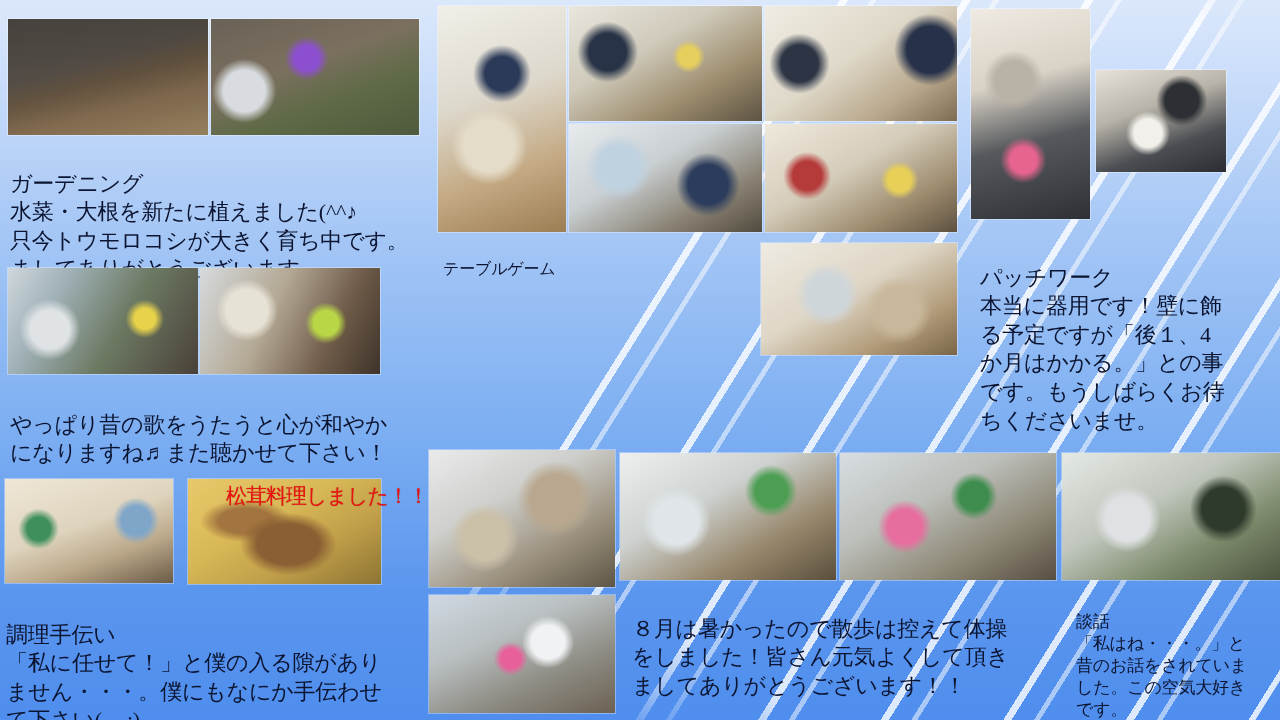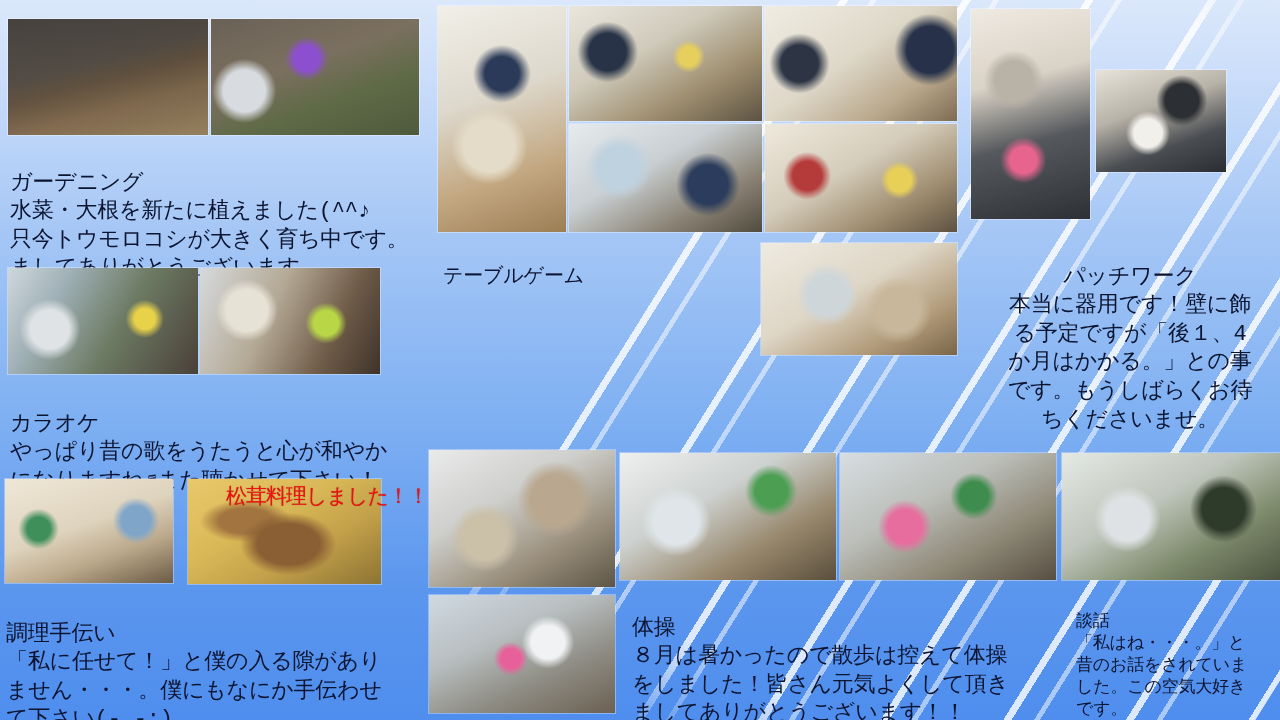--- a/index.html
+++ b/index.html
@@ -29,21 +29,21 @@
   .photo{
     position:absolute;overflow:hidden;background:#9aa7b2;
     box-shadow:0 0 0 1px rgba(255,255,255,.35);
   }
   .photo .ph{
     width:100%;height:100%;display:block;
     background-repeat:no-repeat;background-size:cover;
   }
   .cap{
     position:absolute;color:#0b1430;white-space:pre-line;
-    font-family:Liberation Mono, monospace;
+    font-family:Liberation Serif, serif;
     line-height:1.30;letter-spacing:-0.2px;
   }
   .cap .title{display:block;}
   .overlay-text{
     position:absolute;color:#ee1111;font-weight:normal;
     font-family:"DejaVu Sans","Liberation Sans",sans-serif;
     letter-spacing:-1px;white-space:nowrap;
     text-shadow:0 0 1px rgba(120,0,0,.5);
   }
 
@@ -146,21 +146,21 @@
 ましてありがとうございます。</span>
   </div>
 
   <div class="photo" style="left:8px;top:268px;width:190px;height:106px;">
     <span class="ph t-karaoke1"></span>
   </div>
   <div class="photo" style="left:200px;top:268px;width:180px;height:106px;">
     <span class="ph t-karaoke2"></span>
   </div>
   <div class="cap" style="left:10px;top:382px;width:430px;font-size:22px;">
-    <span class="title">カラオケ</span><span>やっぱり昔の歌をうたうと心が和やか
+    <span>やっぱり昔の歌をうたうと心が和やか
 になりますね♬また聴かせて下さい！</span>
   </div>
 
   <div class="photo" style="left:5px;top:479px;width:168px;height:104px;">
     <span class="ph t-cook1"></span>
   </div>
   <div class="photo" style="left:188px;top:479px;width:193px;height:105px;">
     <span class="ph t-matsutake"></span>
   </div>
   <div class="overlay-text" style="left:226px;top:482px;font-size:21px;">松茸料理しました！！</div>
@@ -181,52 +181,52 @@
   </div>
   <div class="photo" style="left:569px;top:124px;width:193px;height:108px;">
     <span class="ph t-table4"></span>
   </div>
   <div class="photo" style="left:765px;top:124px;width:192px;height:108px;">
     <span class="ph t-table5"></span>
   </div>
   <div class="photo" style="left:761px;top:243px;width:196px;height:112px;">
     <span class="ph t-table6"></span>
   </div>
-  <div class="cap" style="left:443px;top:238px;width:305px;font-size:20px;">
+  <div class="cap" style="left:443px;top:238px;width:305px;font-size:16px;">
     <span class="title">テーブルゲーム</span>
   </div>
 
   <div class="photo" style="left:971px;top:9px;width:119px;height:210px;">
     <span class="ph t-patch1"></span>
   </div>
   <div class="photo" style="left:1096px;top:70px;width:130px;height:102px;">
     <span class="ph t-patch2"></span>
   </div>
-  <div class="cap" style="left:980px;top:235px;width:300px;font-size:22px;text-align:center;">
+  <div class="cap" style="left:980px;top:235px;width:300px;font-size:22px;">
     <span class="title">パッチワーク</span><span>本当に器用です！壁に飾
 る予定ですが「後１、4
 か月はかかる。」との事
 です。もうしばらくお待
 ちくださいませ。</span>
   </div>
 
   <div class="photo" style="left:429px;top:450px;width:186px;height:137px;">
     <span class="ph t-taiso1"></span>
   </div>
   <div class="photo" style="left:620px;top:453px;width:216px;height:127px;">
     <span class="ph t-taiso2"></span>
   </div>
   <div class="photo" style="left:429px;top:595px;width:186px;height:118px;">
     <span class="ph t-taiso3"></span>
   </div>
   <div class="photo" style="left:840px;top:453px;width:216px;height:127px;">
     <span class="ph t-taiso4"></span>
   </div>
   <div class="cap" style="left:632px;top:586px;width:420px;font-size:22px;">
-    <span class="title">体操</span><span>８月は暑かったので散歩は控えて体操
+    <span>８月は暑かったので散歩は控えて体操
 をしました！皆さん元気よくして頂き
 ましてありがとうございます！！</span>
   </div>
 
   <div class="photo" style="left:1062px;top:453px;width:218px;height:127px;">
     <span class="ph t-danwa"></span>
   </div>
   <div class="cap" style="left:1076px;top:589px;width:210px;font-size:17px;line-height:1.30;">
     <span class="title">談話</span><span>「私はね・・・。」と
 昔のお話をされていま

